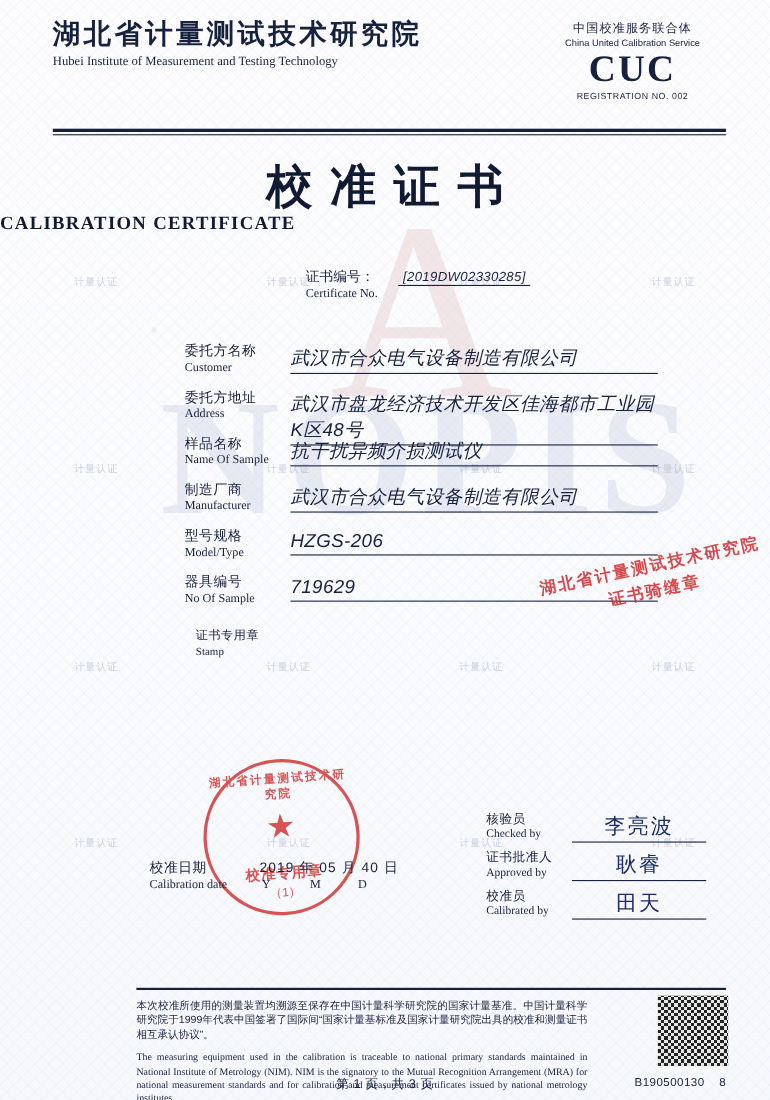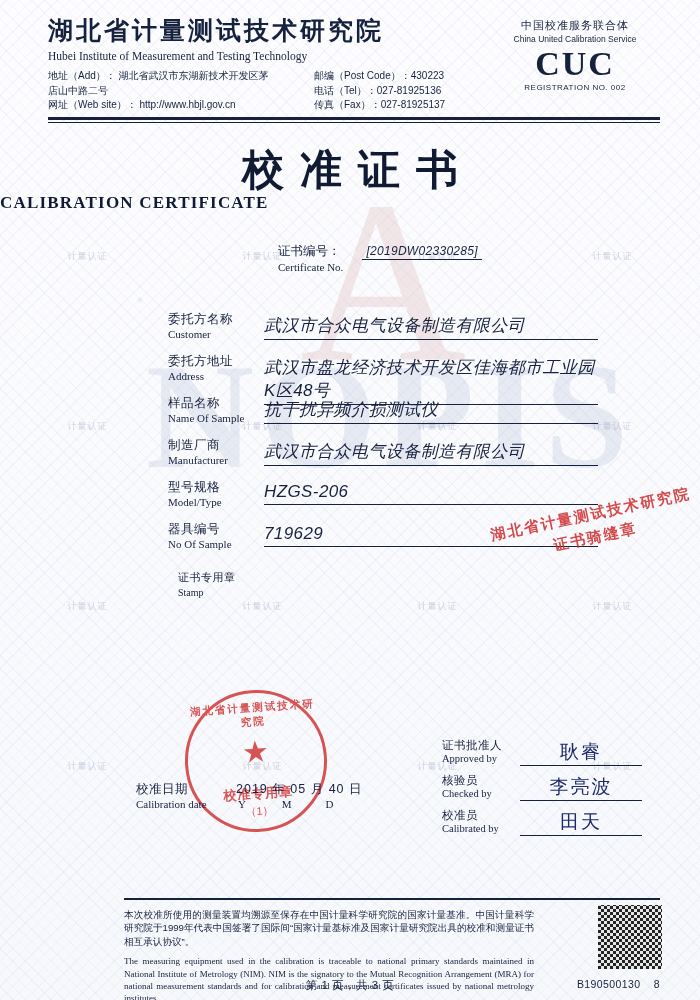--- a/index.html
+++ b/index.html
@@ -449,32 +449,20 @@
   <div class="watermark-row" style="top:760px">
     <span>计量认证</span>
     <span>计量认证</span>
     <span>计量认证</span>
     <span>计量认证</span>
   </div>
 
   <div class="header">
     <div class="org-cn">湖北省计量测试技术研究院</div>
     <div class="org-en">Hubei Institute of Measurement and Testing Technology</div>
-    <div class="contact">
-      <div class="col1">
-        <div>地址（Add）： 湖北省武汉市东湖新技术开发区茅</div>
-        <div>店山中路二号</div>
-        <div>网址（Web site）： http://www.hbjl.gov.cn</div>
-      </div>
-      <div class="col2">
-        <div>邮编（Post Code）：430223</div>
-        <div>电话（Tel）：027-81925136</div>
-        <div>传真（Fax）：027-81925137</div>
-      </div>
-    </div>
     <div class="cuc">
       <div class="cuc-cn">中国校准服务联合体</div>
       <div class="cuc-en">China United Calibration Service</div>
       <div class="cuc-logo">CUC</div>
       <div class="cuc-reg">REGISTRATION NO. 002</div>
     </div>
   </div>
   <div class="rule-thick"></div>
   <div class="rule-thin"></div>
 
@@ -547,31 +535,31 @@
   </div>
 
   <div class="seal-side">
     <div class="l1">湖北省计量测试技术研究院</div>
     <div class="l2">证书骑缝章</div>
   </div>
 
   <div class="signs">
     <div class="sign-row">
       <div class="labels">
+        <div class="lab-cn">核验员</div>
+        <div class="lab-en">Checked by</div>
+      </div>
+      <div class="sig">李亮波</div>
+    </div>
+    <div class="sign-row">
+      <div class="labels">
         <div class="lab-cn">证书批准人</div>
         <div class="lab-en">Approved by</div>
       </div>
       <div class="sig">耿睿</div>
-    </div>
-    <div class="sign-row">
-      <div class="labels">
-        <div class="lab-cn">核验员</div>
-        <div class="lab-en">Checked by</div>
-      </div>
-      <div class="sig">李亮波</div>
     </div>
     <div class="sign-row">
       <div class="labels">
         <div class="lab-cn">校准员</div>
         <div class="lab-en">Calibrated by</div>
       </div>
       <div class="sig">田天</div>
     </div>
   </div>
 

